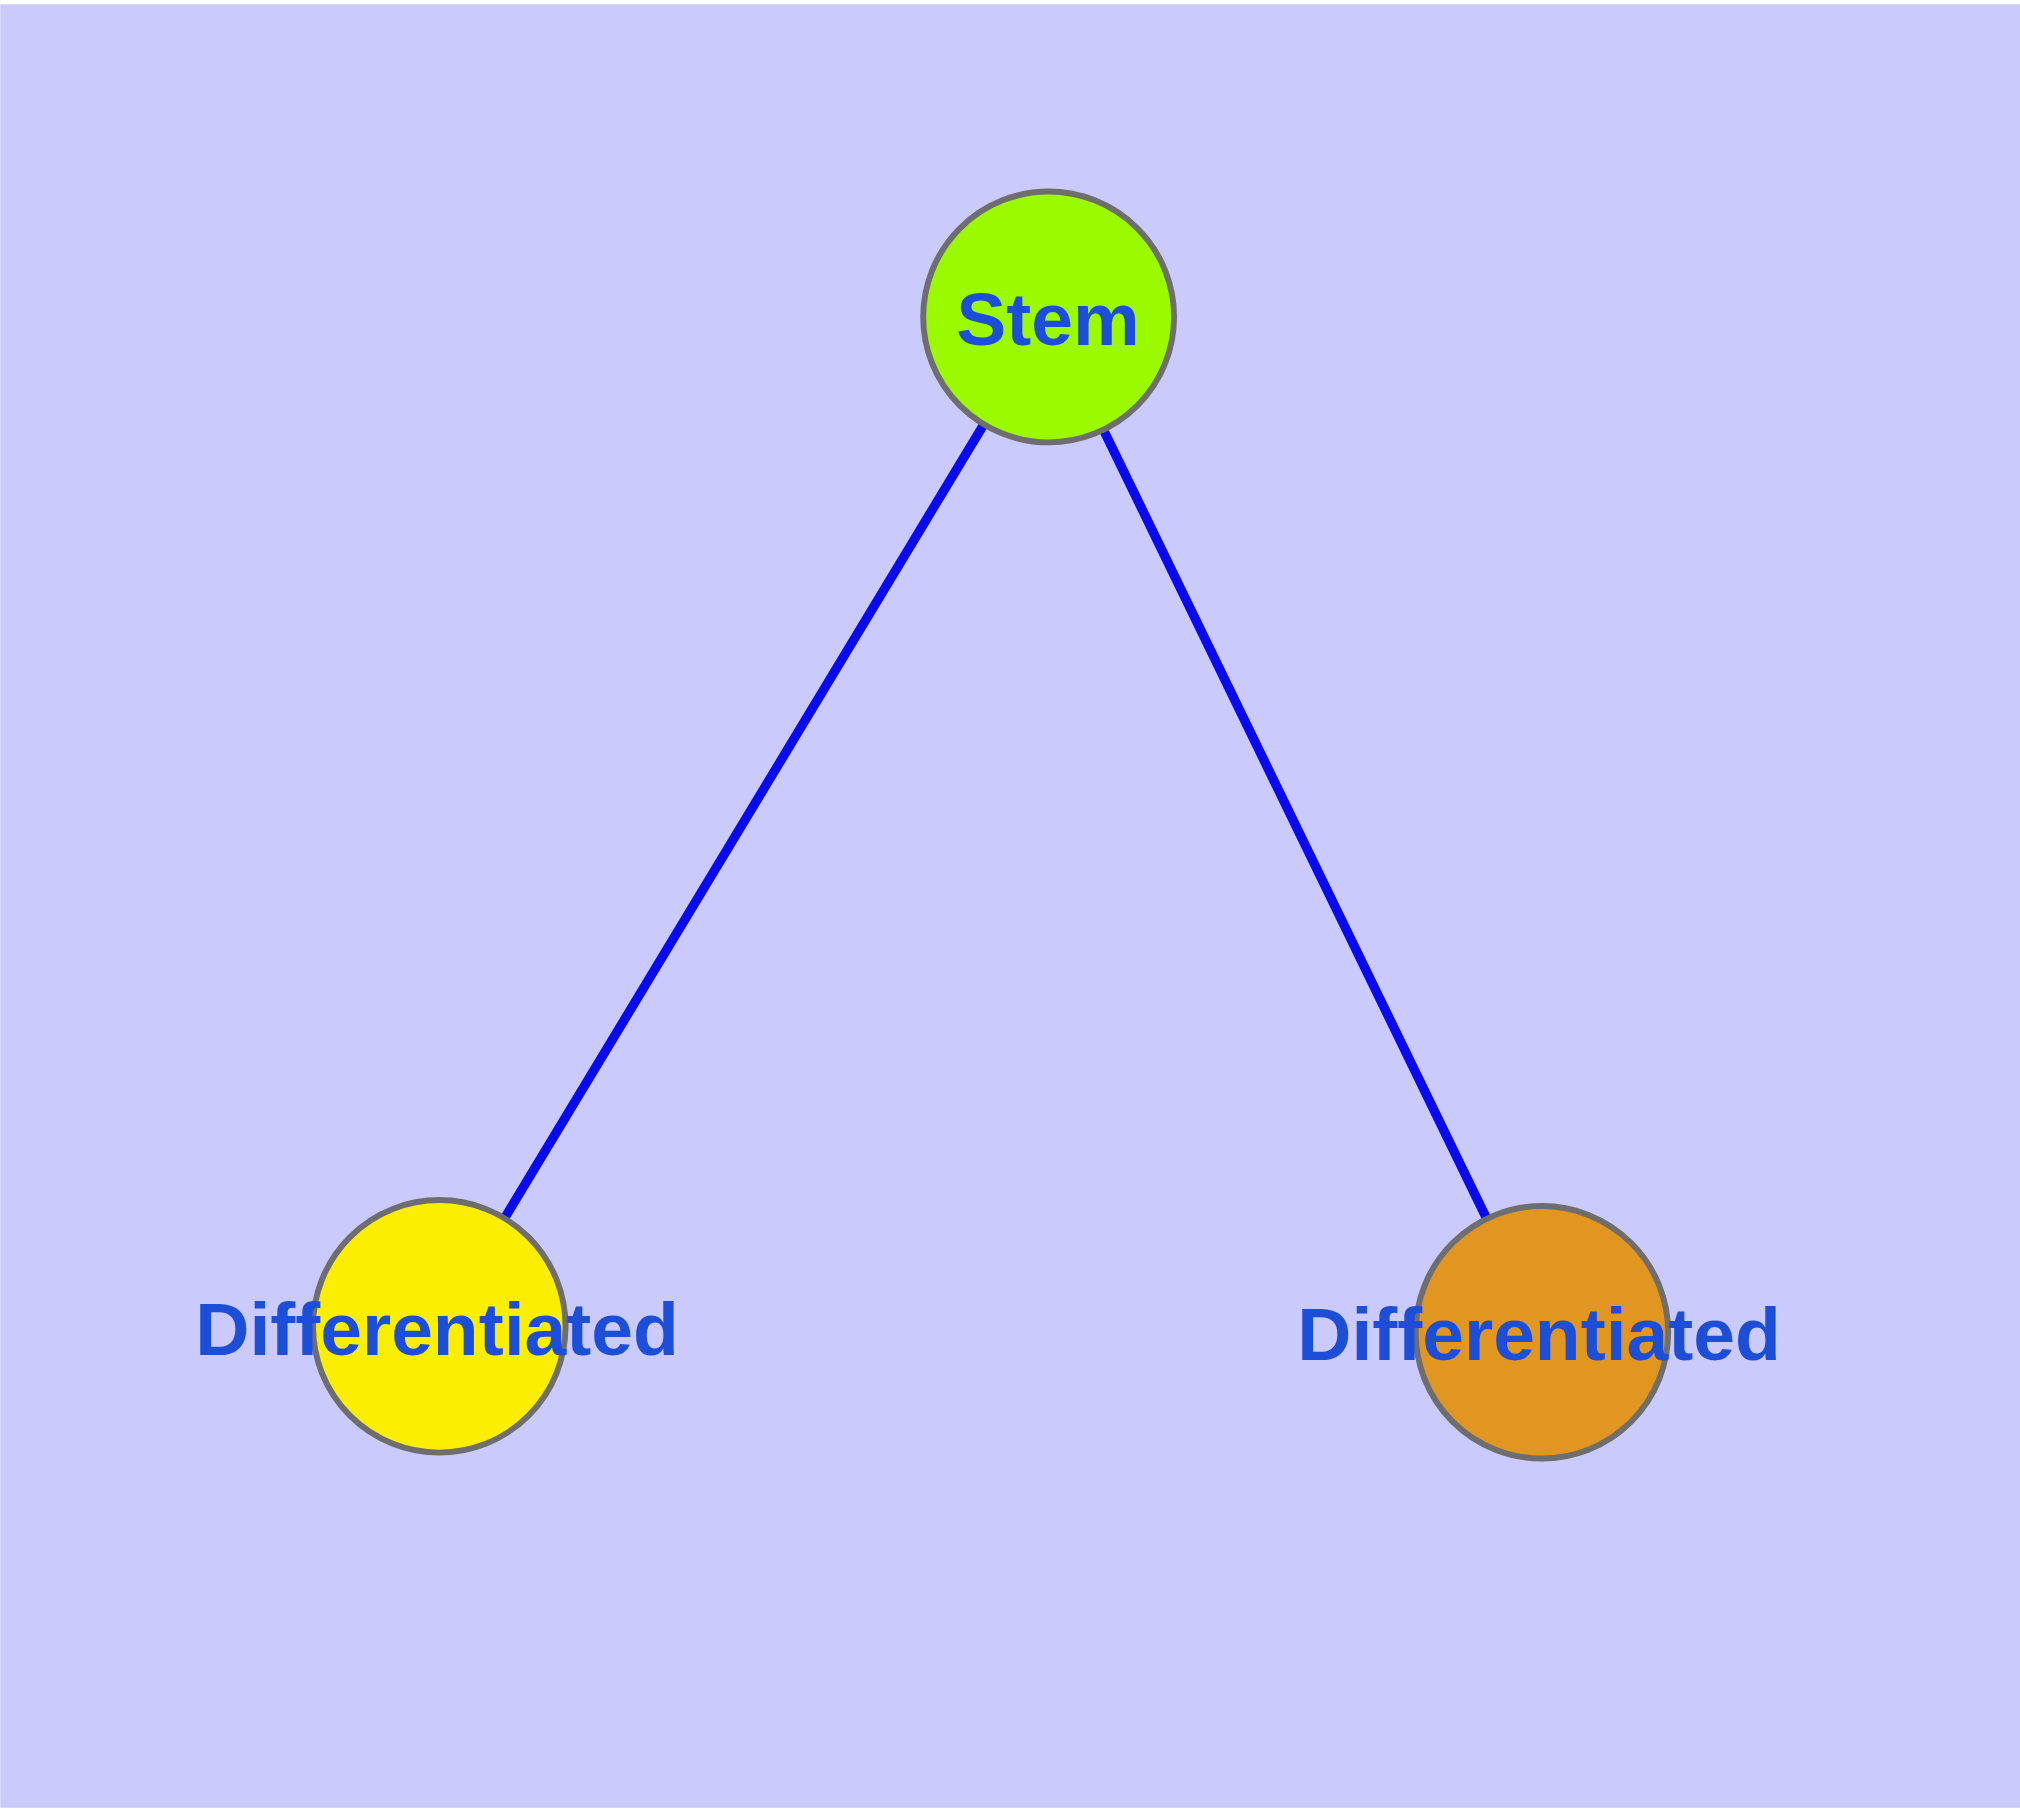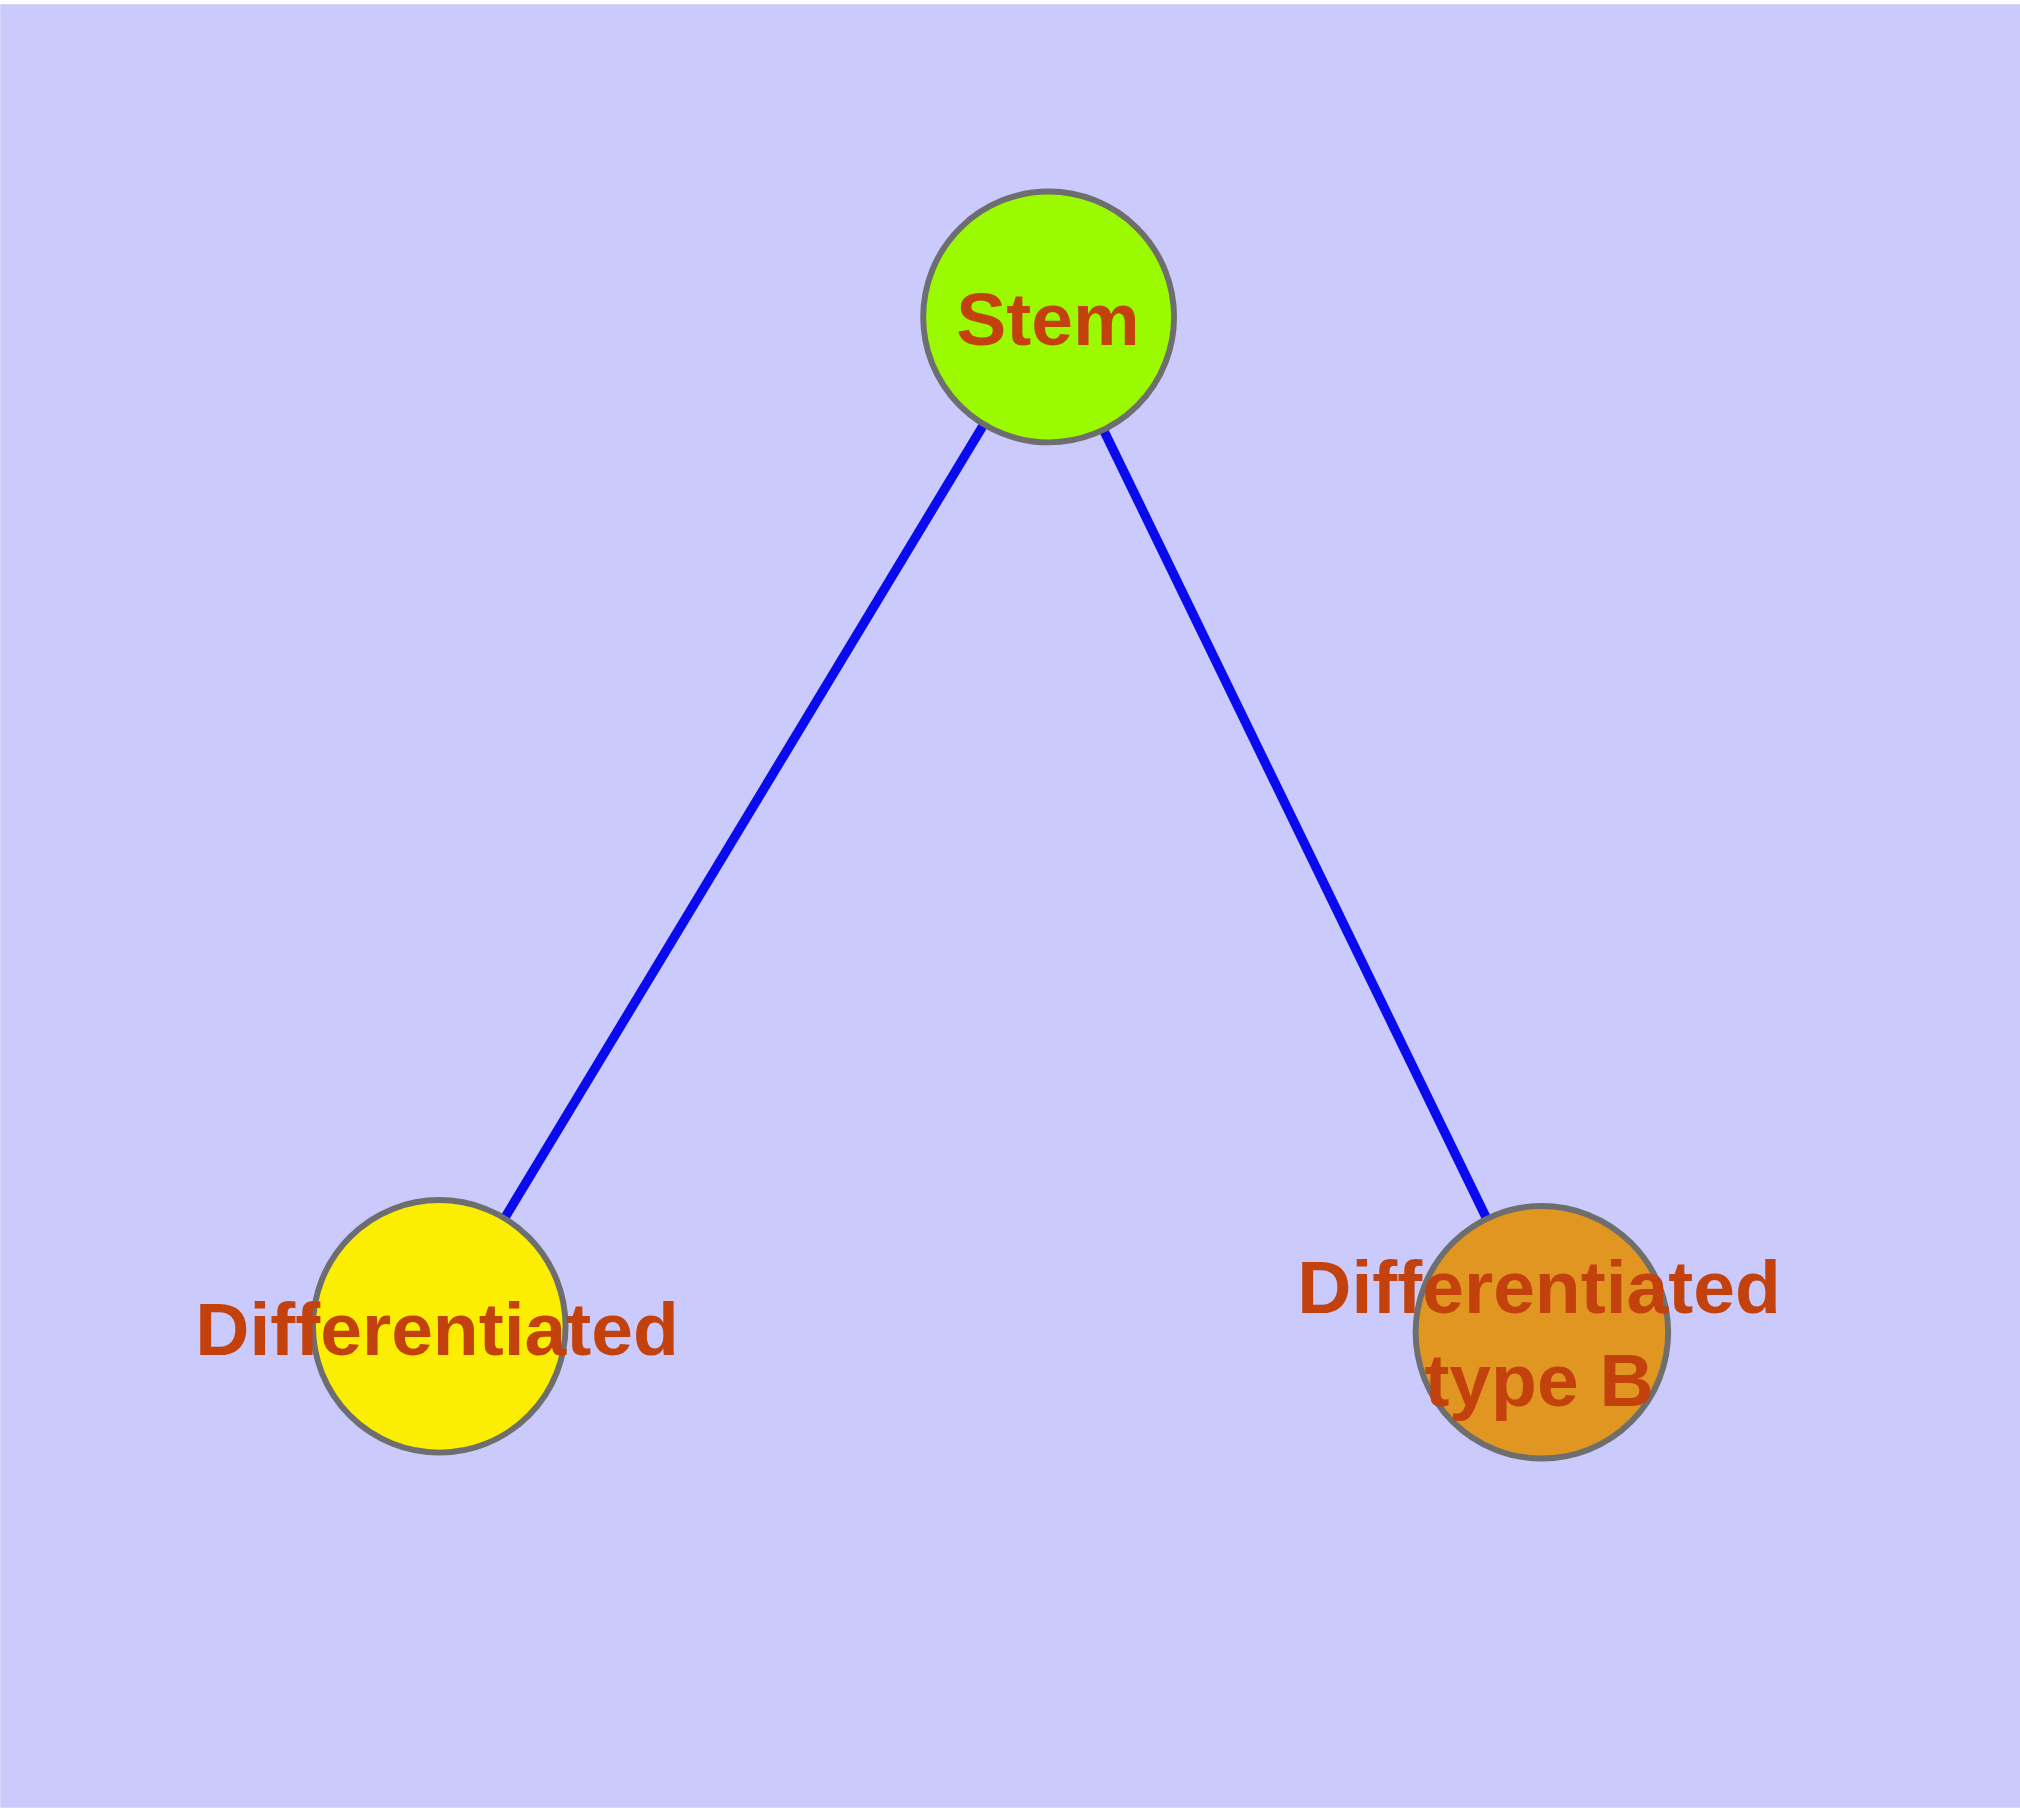--- a/index.html
+++ b/index.html
@@ -20,21 +20,21 @@
     top: 0;
   }
   .node-label {
     position: absolute;
     transform: translate(-50%, -50%);
     text-align: center;
     font-weight: bold;
     font-size: 75px;
     line-height: 93px;
     letter-spacing: 0px;
-    color: #c2410c;
+    color: #1d4ed8;
     white-space: nowrap;
     pointer-events: none;
   }
 </style>
 </head>
 <body>
 
 <div id="stage">
 
   <svg id="graph-svg" width="2021" height="1812" viewBox="0 0 2384 2138">
@@ -50,17 +50,16 @@
   </svg>
 
   <div class="node-label" style="left:1048px; top:319px;">Stem</div>
 
   <div class="node-label" style="left:437px; top:1329px;">
     <div>Differentiated</div>
   </div>
 
   <div class="node-label" style="left:1539px; top:1334px;">
     <div>Differentiated</div>
-    <div>type B</div>
   </div>
 
 </div>
 
 
 </body></html>

